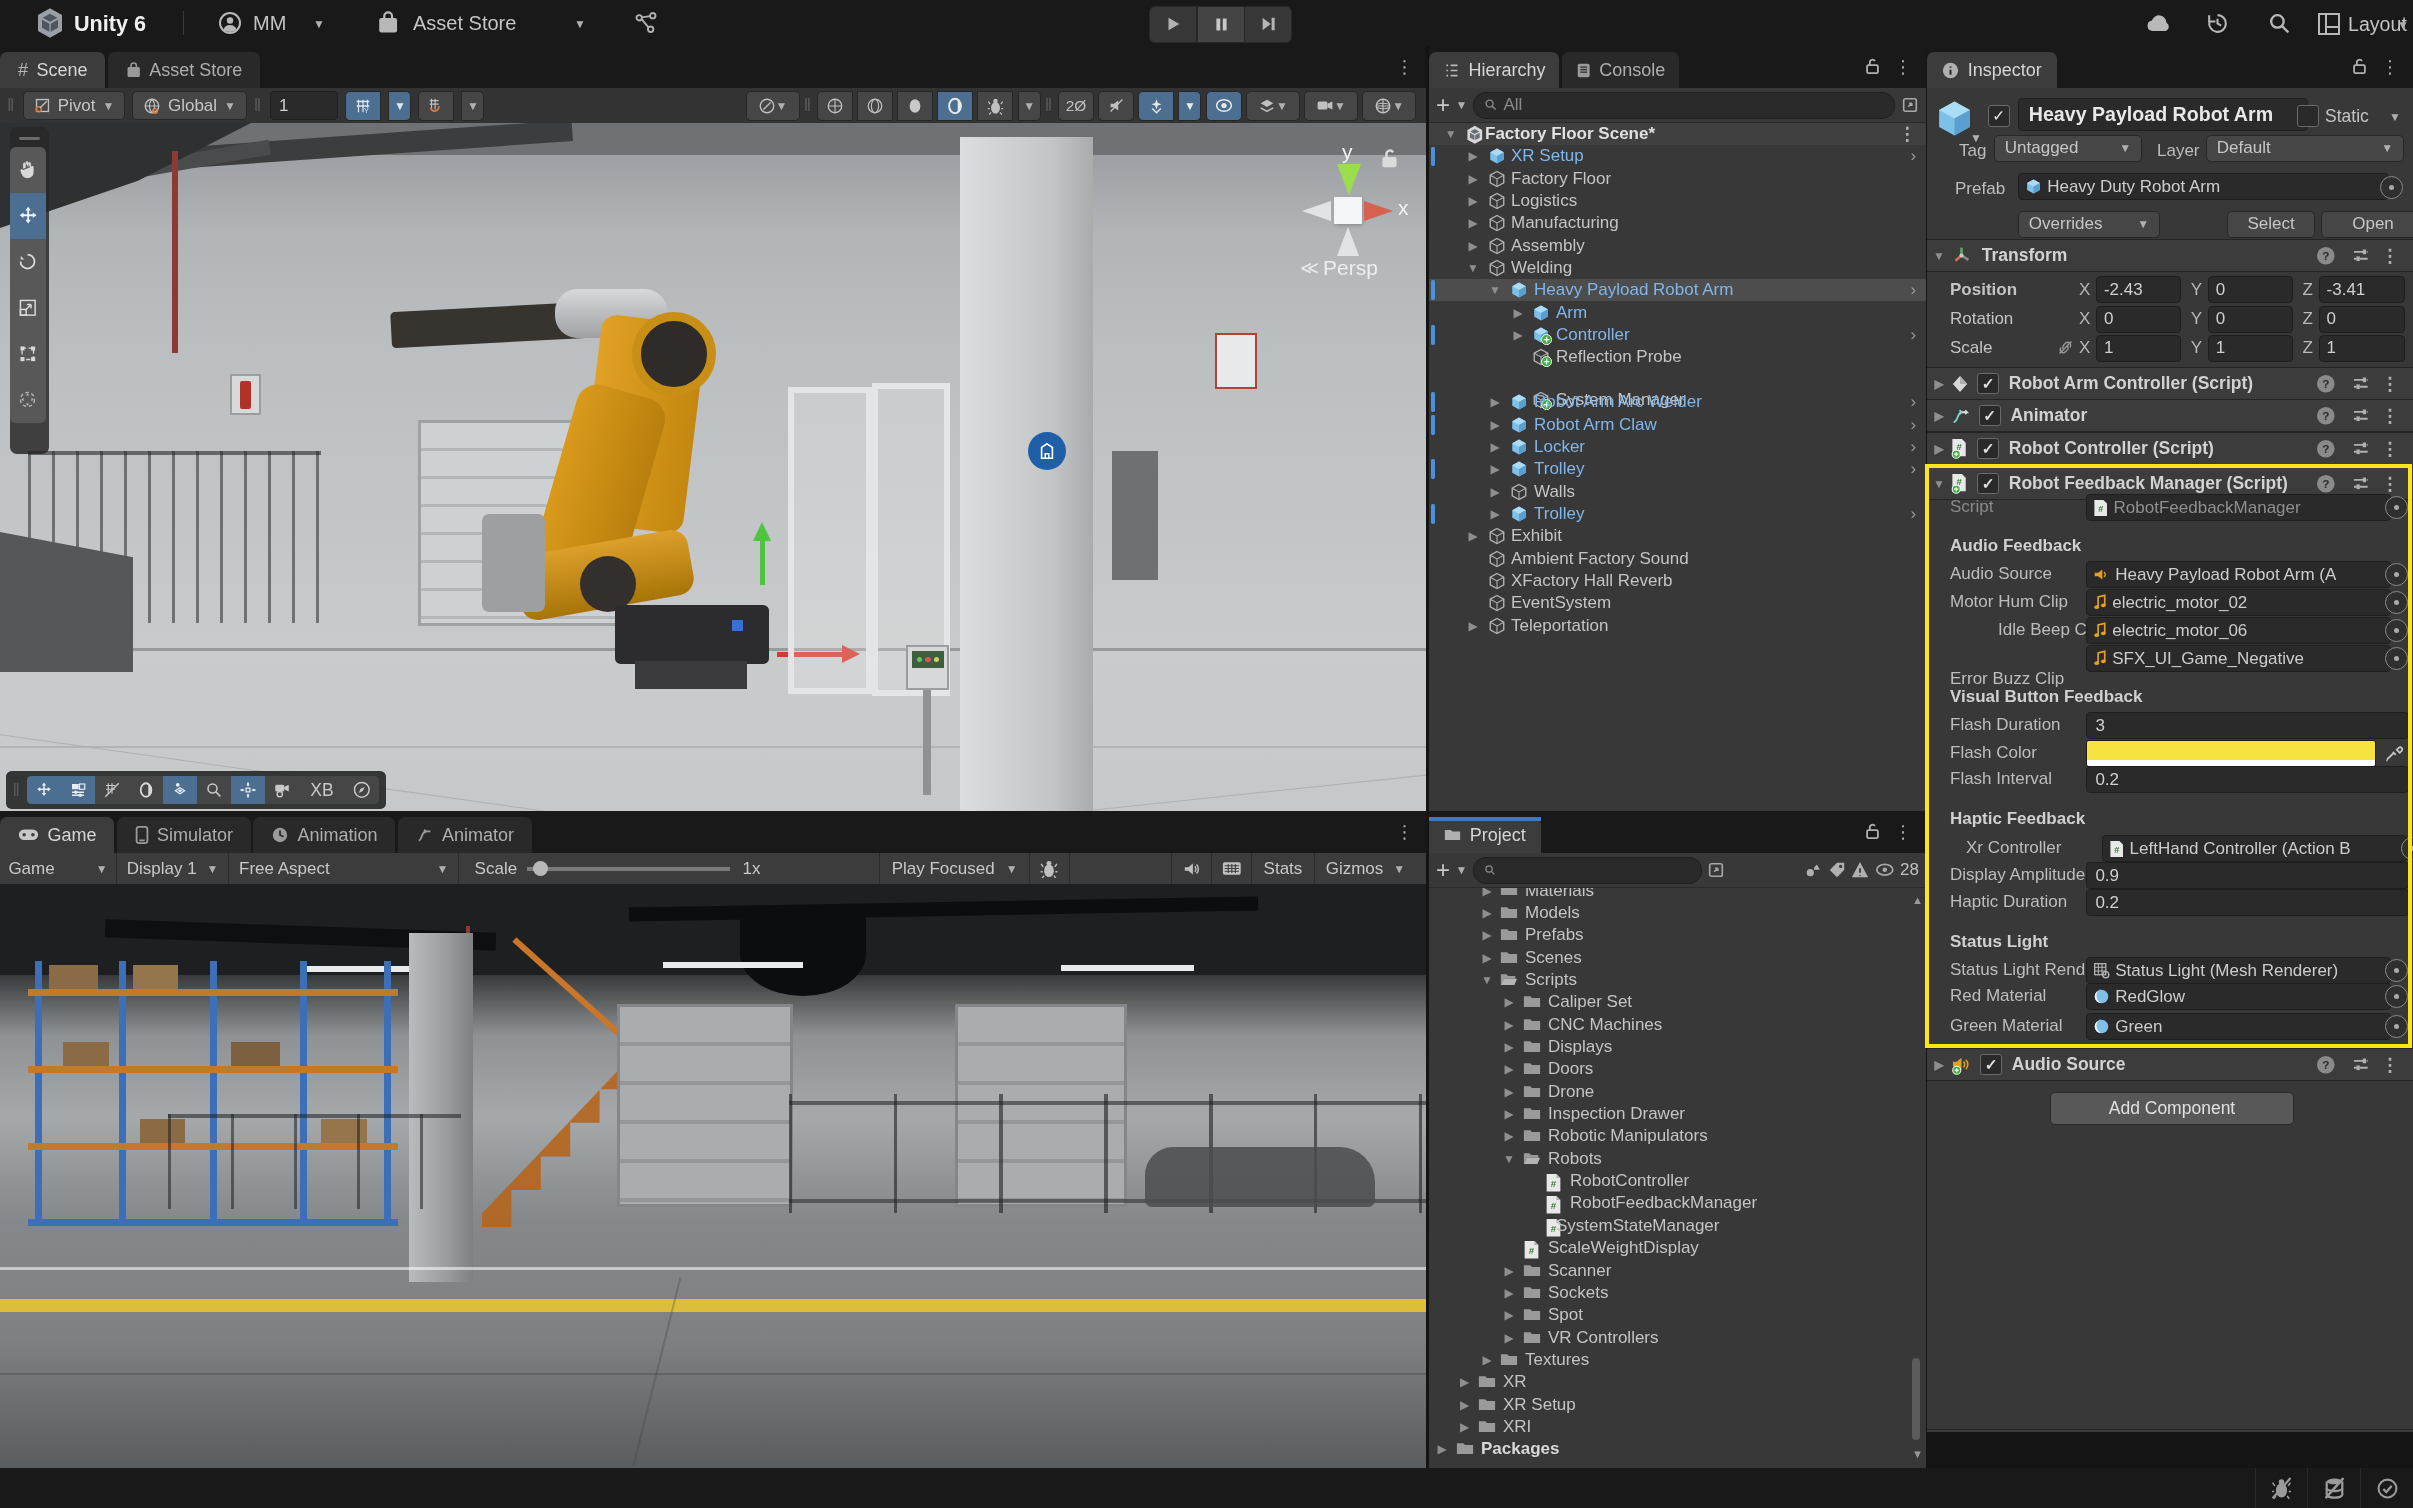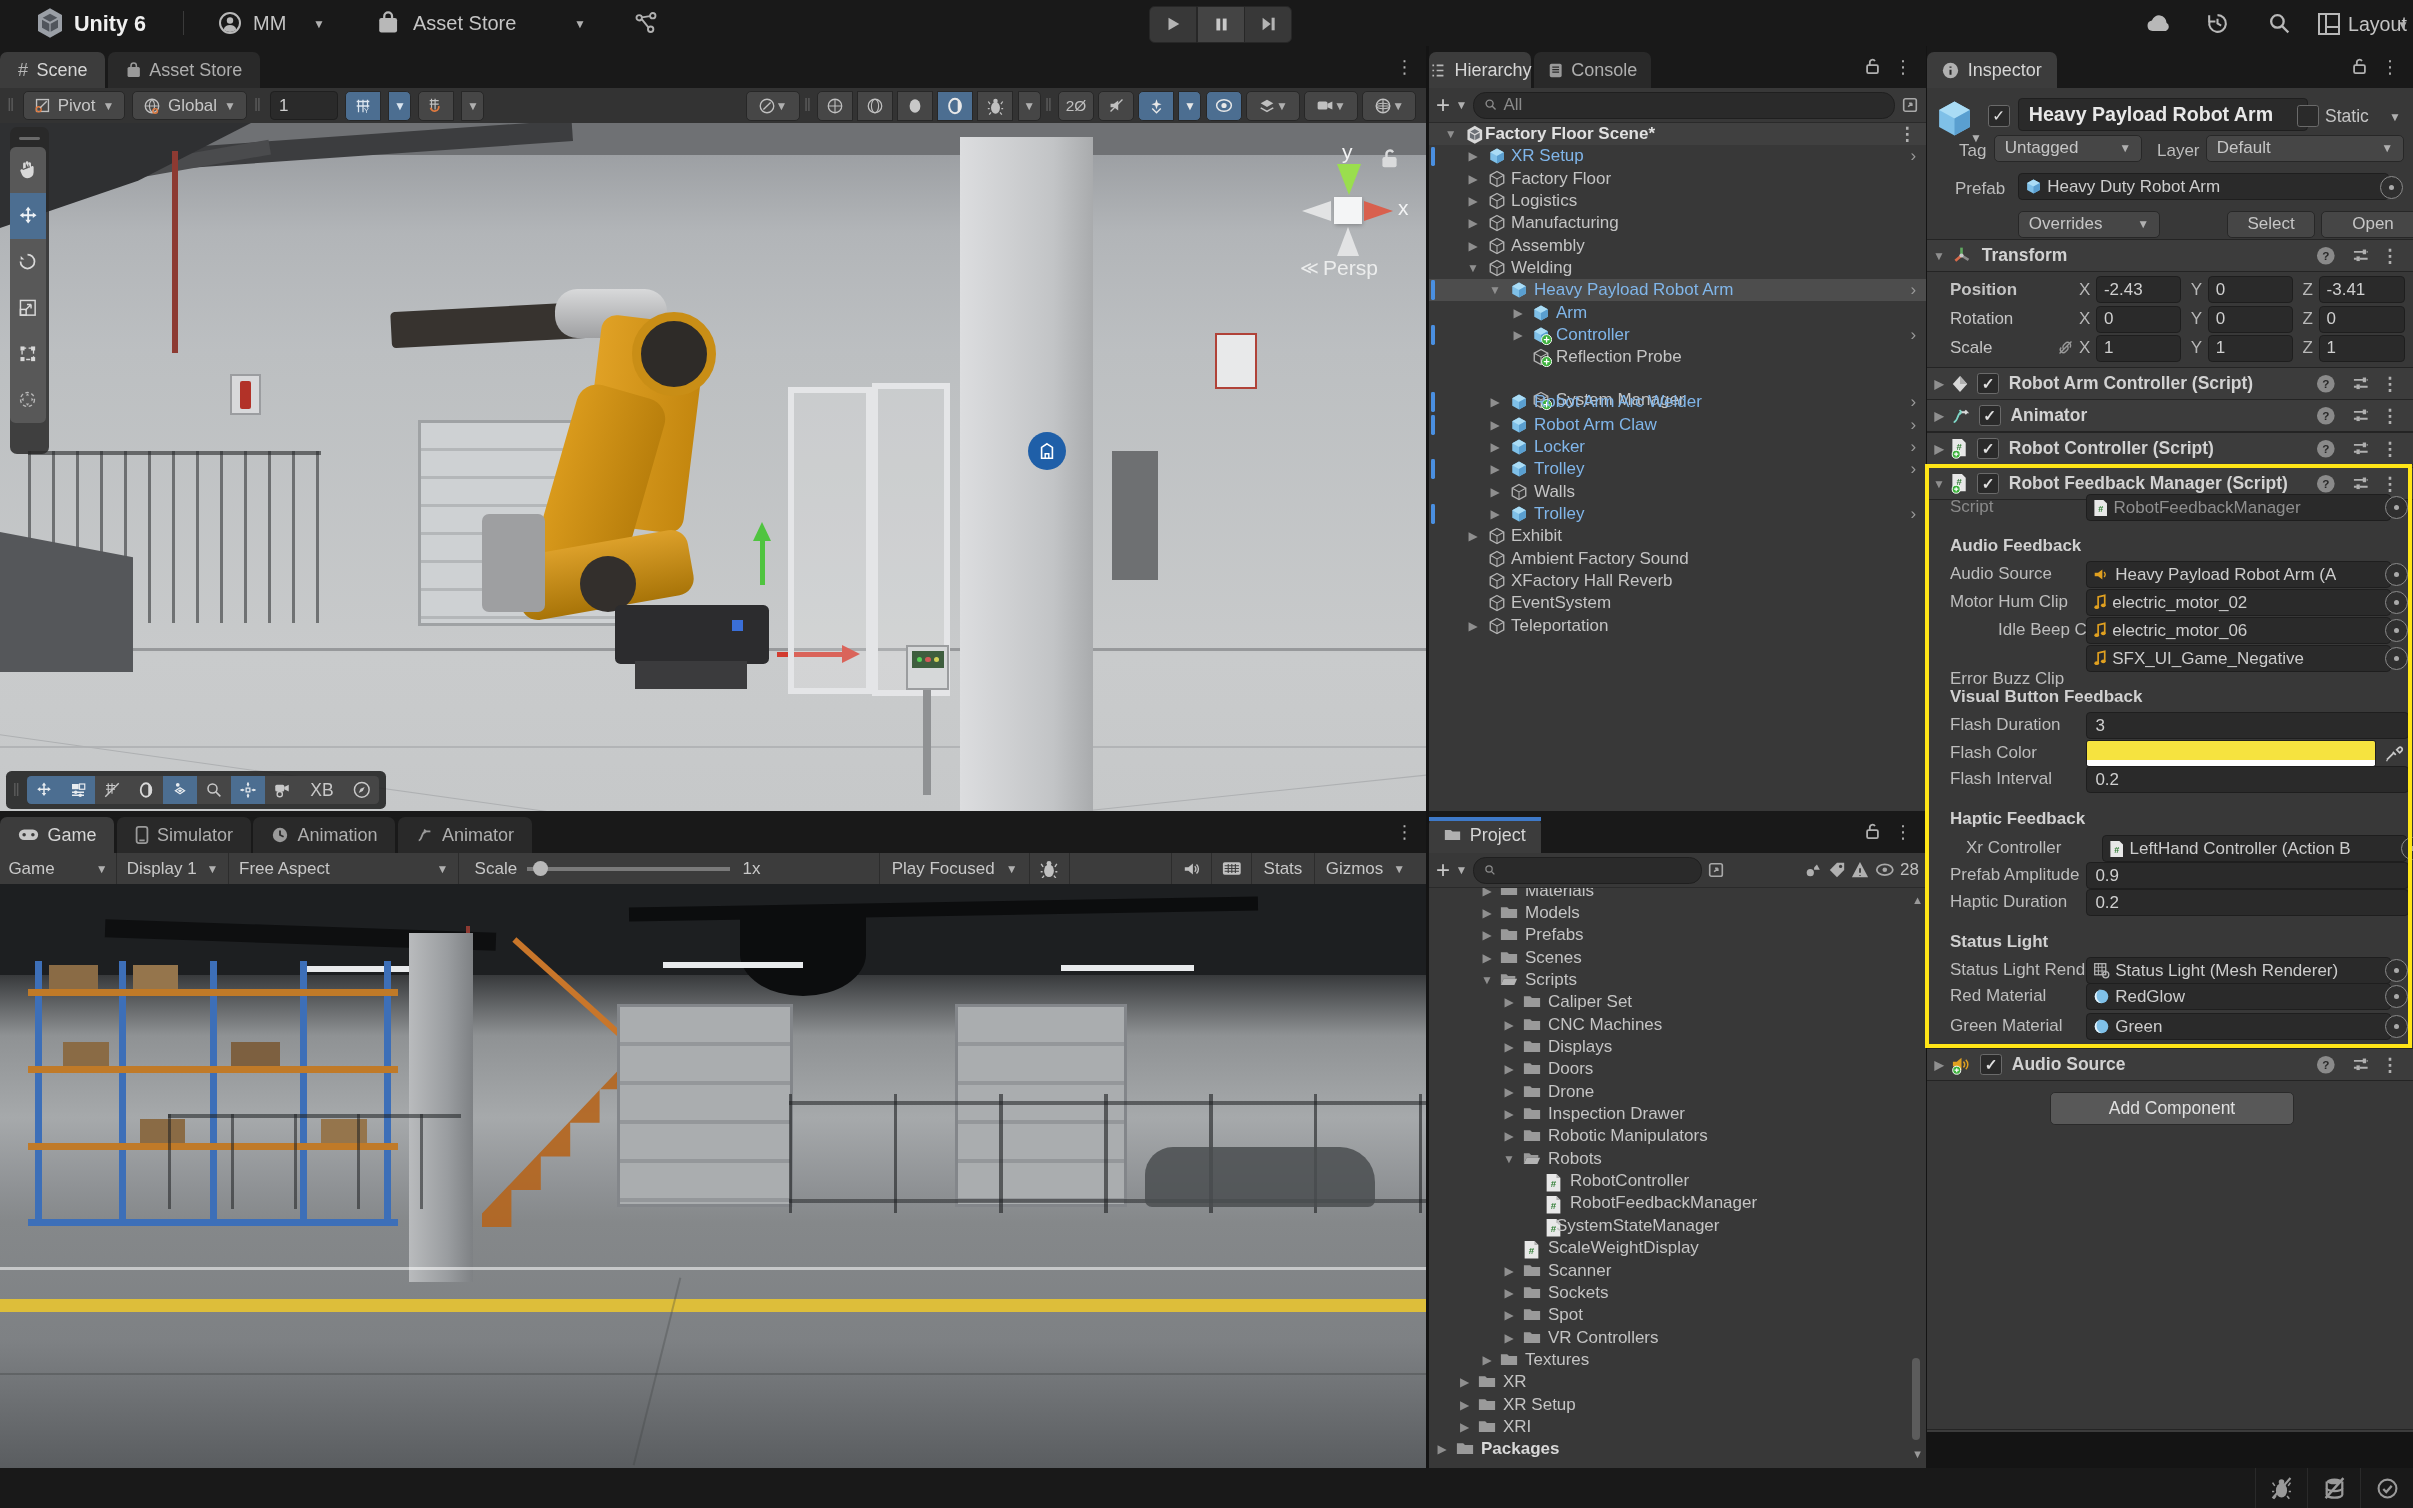--- a/index.html
+++ b/index.html
@@ -618,21 +618,21 @@
 
   <div style="position:absolute;left:1145px;top:263px;width:230px;height:60px;background:#4a4d50;border-radius:28px 35px 7px 7px;opacity:.85;"></div>
 
   <div style="position:absolute;left:0;top:383px;width:1426px;height:2.8px;background:rgba(255,255,255,.55);"></div>
   <div style="position:absolute;left:0;top:415px;width:1426px;height:12.6px;background:#ddbe3a;"></div>
   <div style="position:absolute;left:0;top:489px;width:1426px;height:2.1px;background:rgba(60,62,64,.35);"></div>
   <div style="position:absolute;left:656px;top:391px;width:2.1px;height:193px;background:rgba(60,62,64,.3);transform:rotate(14deg);"></div>
 </div>
 
 <div class="tabbar" style="left:1429px;top:46px;width:497px;height:42px;">
-  <div class="tab active" style="margin-left:0;padding:0 0;">
+  <div class="tab active" style="margin-left:0;padding:0 14px;">
     <span>
         <svg width="17" height="17" viewBox="0 0 20 20">
           <path d="M4 4h2M4 10h2M4 16h2M9 4h8M9 10h8M9 16h8" stroke="#b8b8b8" stroke-width="2"></path>
         </svg>
       </span>
     <span>Hierarchy</span>
   </div>
   <div class="tab" style="padding:0 14px;">
     <span>
         <svg width="15.4" height="17" viewBox="0 0 18 20">
@@ -1639,21 +1639,21 @@
             <svg width="15.4" height="18" viewBox="0 0 16 20" style="font-size:24px">
               <path d="M1 1h10l4 4v14H1z" fill="#e8e8e8"></path>
               <text x="8" y="14" font-size="10" text-anchor="middle" fill="#2e7d32" font-weight="bold">#</text>
             </svg>
           </span>
           <div style="white-space: nowrap; overflow: hidden;">LeftHand Controller (Action B</div>
         </div>
         <div class="picker" style="left: 458px; top: 2.1px;"></div>
       </div>
       <div style="position: absolute; left: 0px; top: 774px; width: 486px; height: 25px;">
-        <div class="ins-lbl" style="top: 2.8px;">Prefab Amplitude</div>
+        <div class="ins-lbl" style="top: 2.8px;">Display Amplitude</div>
         <div class="numfield" style="top: 0px; width: 304px;">
           <div>0.9</div>
         </div>
       </div>
       <div style="position: absolute; left: 0px; top: 801px; width: 486px; height: 25px;">
         <div class="ins-lbl" style="top: 2.8px;">Haptic Duration</div>
         <div class="numfield" style="top: 0px; width: 304px;">
           <div>0.2</div>
         </div>
       </div>

